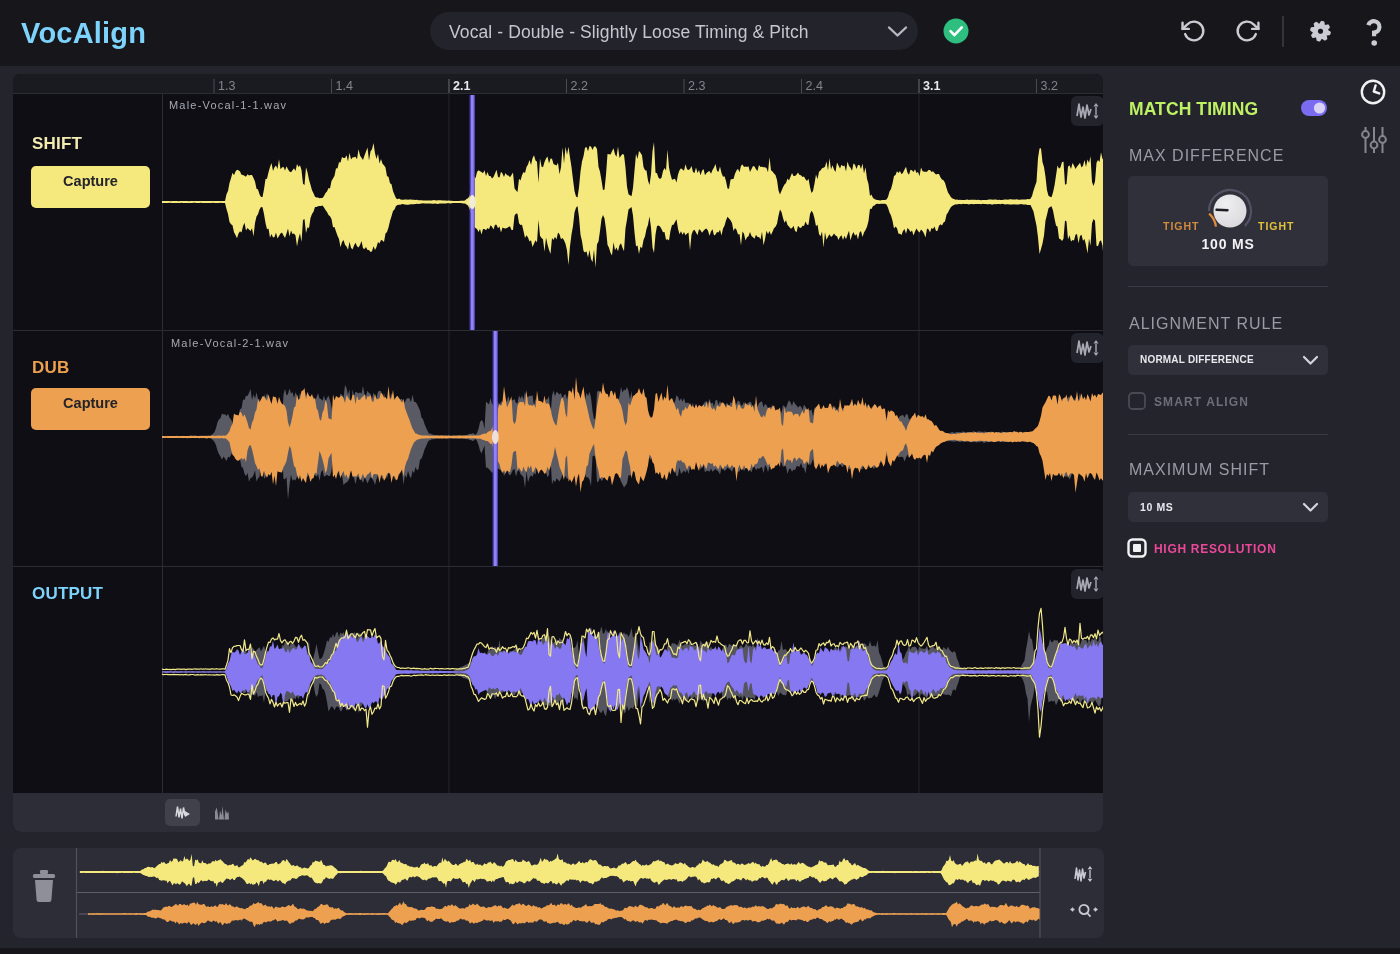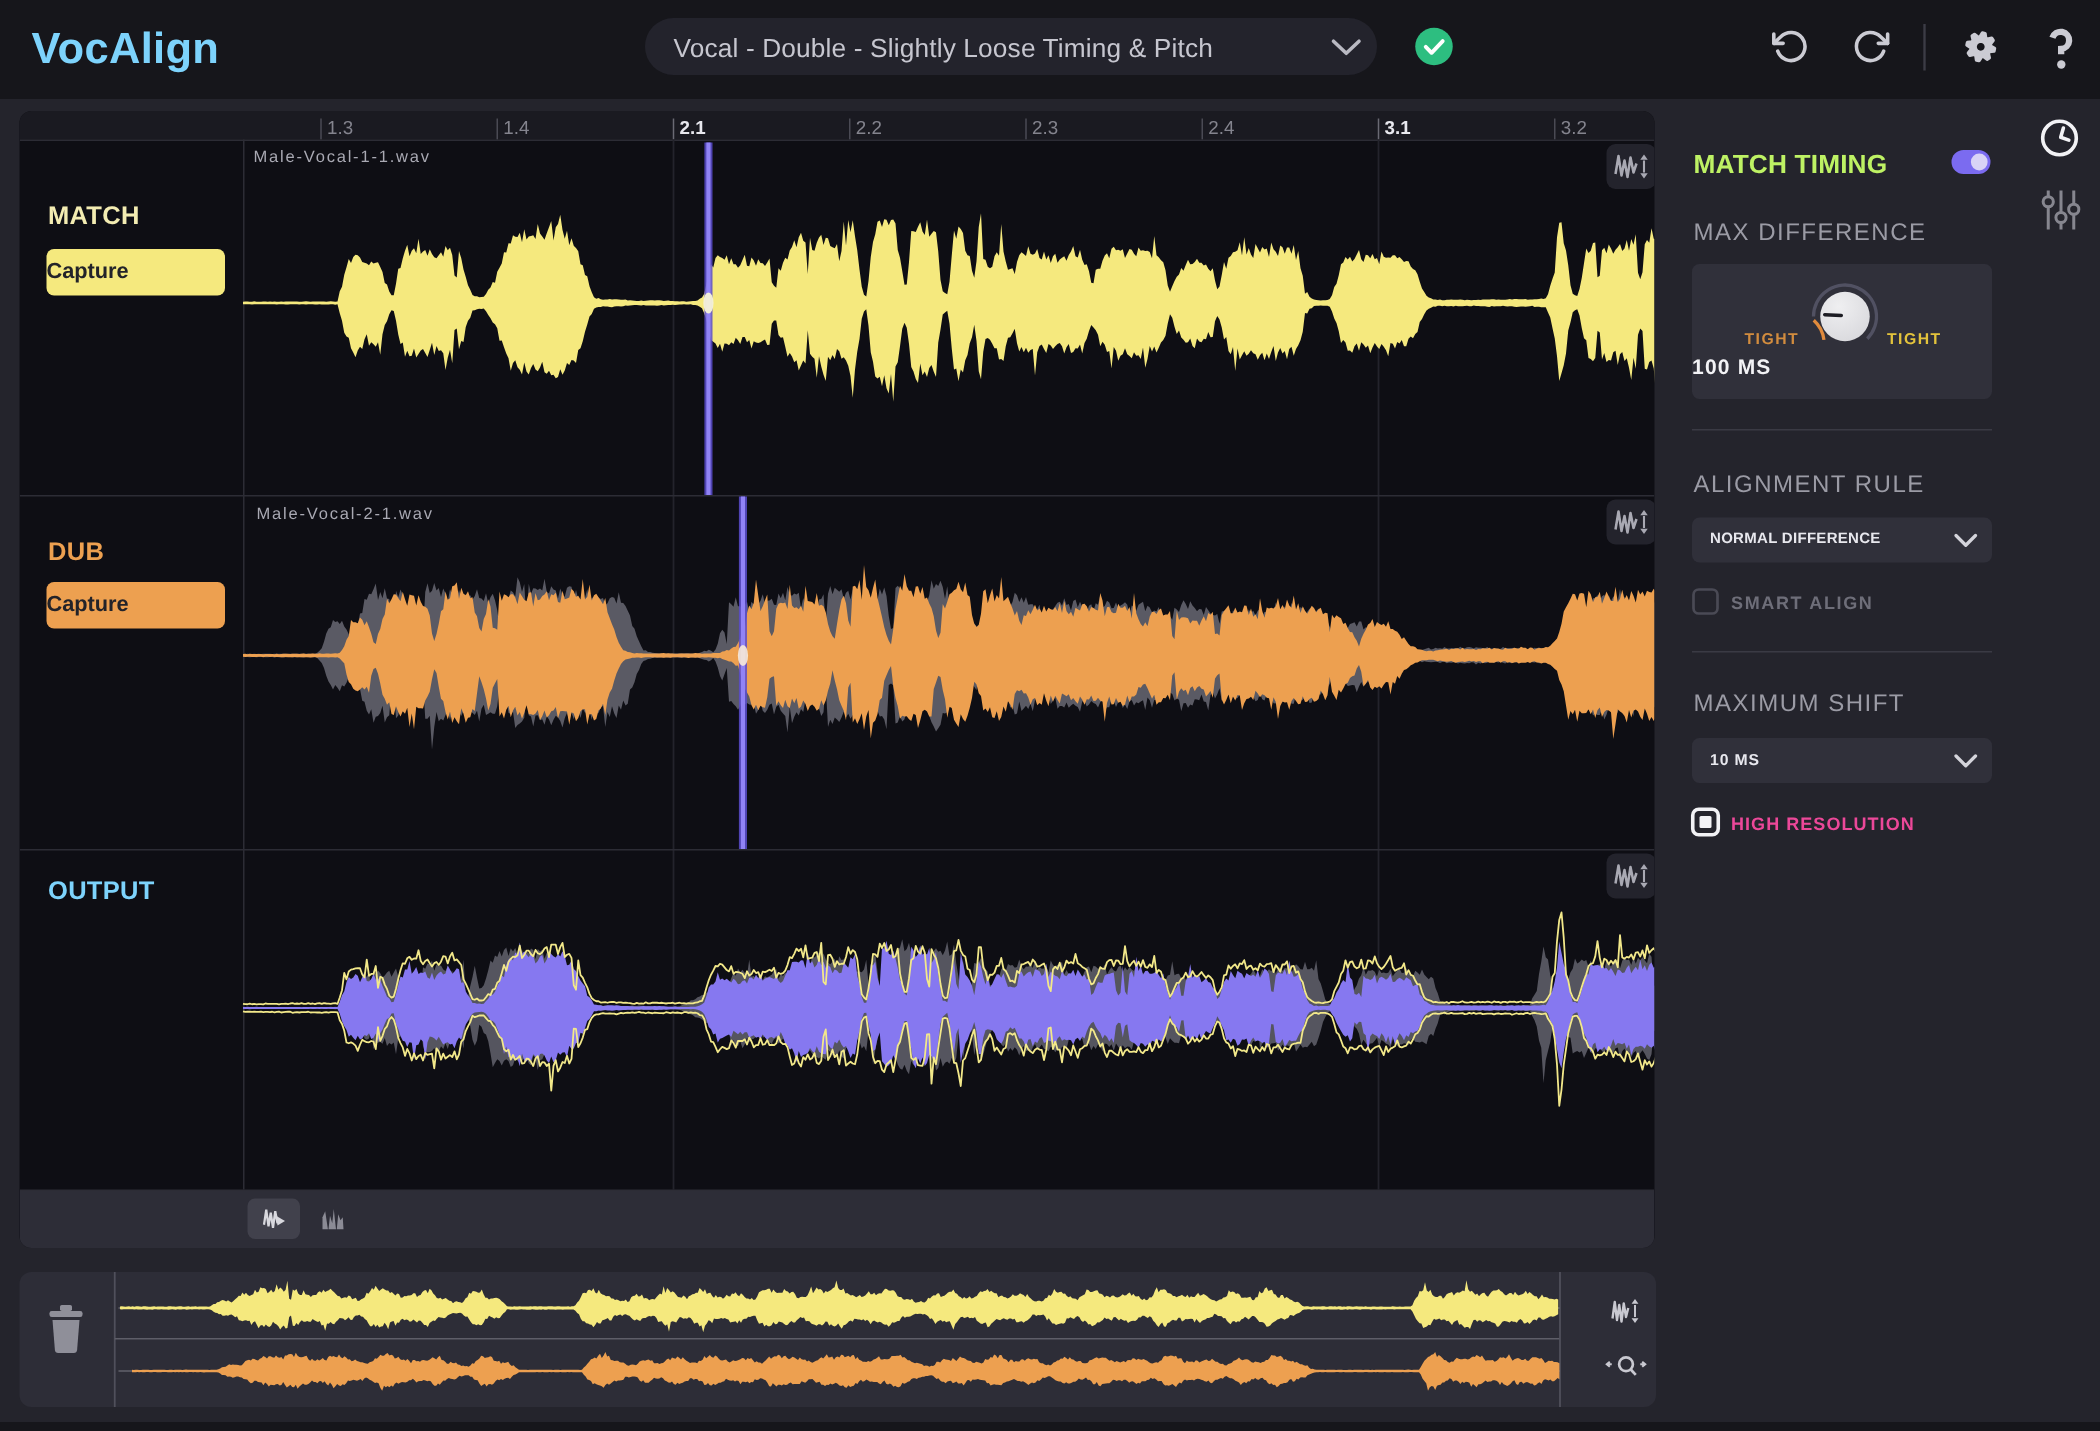--- a/index.html
+++ b/index.html
@@ -4,21 +4,21 @@
 html,body{width:1400px;height:954px;overflow:hidden}
 body{background:#24242c;font-family:"Liberation Sans",sans-serif;position:relative}
 .abs{position:absolute}
 .topbar{left:0;top:0;width:1400px;height:66px;background:#16161b}
 .logo{left:21px;top:17px;font-size:29px;font-weight:bold;color:#7dd3fc;letter-spacing:0.2px}
 .pill{left:430px;top:12px;width:488px;height:38px;border-radius:19px;background:#23232c}
 .pilltext{left:449px;top:22px;font-size:17.5px;color:#c6c6cf;letter-spacing:0.1px}
 .mainpanel{left:13px;top:74px;width:1090px;height:758px;background:#0e0e14;border-radius:8px;overflow:hidden}
 .tlabel{font-weight:bold;font-size:17px;letter-spacing:0.2px}
 .wavname{font-size:11px;color:#a9a9b3;letter-spacing:1.2px}
-.capture{width:119px;height:31px;border-radius:5px;font-size:14.5px;font-weight:bold;color:#232329;text-align:left;line-height:31px}
+.capture{width:119px;height:42px;border-radius:5px;font-size:14.5px;font-weight:bold;color:#232329;text-align:center;line-height:31px}
 .sb-h{font-size:16px;color:#9b9ba5;letter-spacing:1px}
 .sb-panel{background:#30303a;border-radius:5px}
 .sb-div{height:1px;background:#3a3a44}
 .bottompanel{left:13px;top:848px;width:1091px;height:90px;background:#2d2d37;border-radius:8px;overflow:hidden}
 .botedge{left:0;top:948px;width:1400px;height:6px;background:#16161b}
 </style></head><body>
 <div class="abs topbar"></div>
 <div class="abs logo">VocAlign</div>
 <div class="abs pill"></div>
 <div class="abs pilltext">Vocal - Double - Slightly Loose Timing &amp; Pitch</div>
@@ -104,34 +104,34 @@
       <g transform="translate(169,738.5)" stroke="#d8d8de" stroke-width="1.5" fill="none">
         <path d="M-6,4 L-4.5,-6 L-3,5 L-1.5,-4 L0,6 L1.5,-5 L3,3"></path>
         <path d="M2,-2 L8,1.5 L3,4.5 Z" fill="#d8d8de" stroke="none"></path>
       </g>
       <g transform="translate(209,738.5)" fill="#8b8b95">
         <path d="M-7,7 L-7,-1 L-5.2,-5 L-3.4,7 Z"></path>
         <path d="M-3,7 L-2,-2 L-0.5,3 L0.5,-6.5 L2,7 Z"></path>
         <path d="M2.5,7 L3.5,-3 L5,1 L6.5,-1 L7,7 Z"></path>
       </g>
     </svg>
-    <div class="abs tlabel" style="left:19px;top:60px;color:#f3ecb2">MATCH</div>
+    <div class="abs tlabel" style="left:19px;top:60px;color:#f3ecb2">SHIFT</div>
     <div class="abs capture" style="left:18px;top:92px;background:#f5e97e">Capture</div>
     <div class="abs tlabel" style="left:19px;top:284px;color:#eda050">DUB</div>
     <div class="abs capture" style="left:18px;top:314px;background:#eda050">Capture</div>
     <div class="abs tlabel" style="left:19px;top:510px;color:#7dd3fc">OUTPUT</div>
     <div class="abs wavname" style="left:156px;top:25px">Male-Vocal-1-1.wav</div>
     <div class="abs wavname" style="left:158px;top:263px">Male-Vocal-2-1.wav</div>
   </div>
 <div class="abs" style="left:1129px;top:99px;font-size:17.5px;font-weight:bold;color:#bef264;letter-spacing:0.1px">MATCH TIMING</div>
 <div class="abs sb-h" style="left:1129px;top:147px">MAX DIFFERENCE</div>
 <div class="abs sb-panel" style="left:1128px;top:176px;width:200px;height:90px"></div>
 <div class="abs" style="left:1163px;top:220px;font-size:10.5px;font-weight:bold;color:#d28c3e;letter-spacing:1px">TIGHT</div>
 <div class="abs" style="left:1258px;top:220px;font-size:10.5px;font-weight:bold;color:#e3c33c;letter-spacing:1px">TIGHT</div>
-<div class="abs" style="left:1128px;top:236px;width:200px;font-size:14px;font-weight:bold;color:#f2f2f5;letter-spacing:0.8px">100 MS</div>
+<div class="abs" style="left:1128px;top:236px;width:200px;text-align:center;font-size:14px;font-weight:bold;color:#f2f2f5;letter-spacing:0.8px">100 MS</div>
 <div class="abs sb-div" style="left:1128px;top:286px;width:200px"></div>
 <div class="abs sb-h" style="left:1129px;top:315px">ALIGNMENT RULE</div>
 <div class="abs sb-panel" style="left:1128px;top:345px;width:200px;height:30px"></div>
 <div class="abs" style="left:1140px;top:354px;font-size:10px;font-weight:bold;color:#e8e8ee;letter-spacing:0.2px">NORMAL DIFFERENCE</div>
 <div class="abs" style="left:1154px;top:395px;font-size:12px;font-weight:bold;color:#6e6e79;letter-spacing:1.1px">SMART ALIGN</div>
 <div class="abs sb-div" style="left:1128px;top:434px;width:200px"></div>
 <div class="abs sb-h" style="left:1129px;top:461px">MAXIMUM SHIFT</div>
 <div class="abs sb-panel" style="left:1128px;top:492px;width:200px;height:30px"></div>
 <div class="abs" style="left:1140px;top:500.5px;font-size:10.5px;font-weight:bold;color:#e8e8ee;letter-spacing:0.6px">10 MS</div>
 <div class="abs" style="left:1154px;top:541.5px;font-size:12px;font-weight:bold;color:#ec4899;letter-spacing:0.7px">HIGH RESOLUTION</div>

